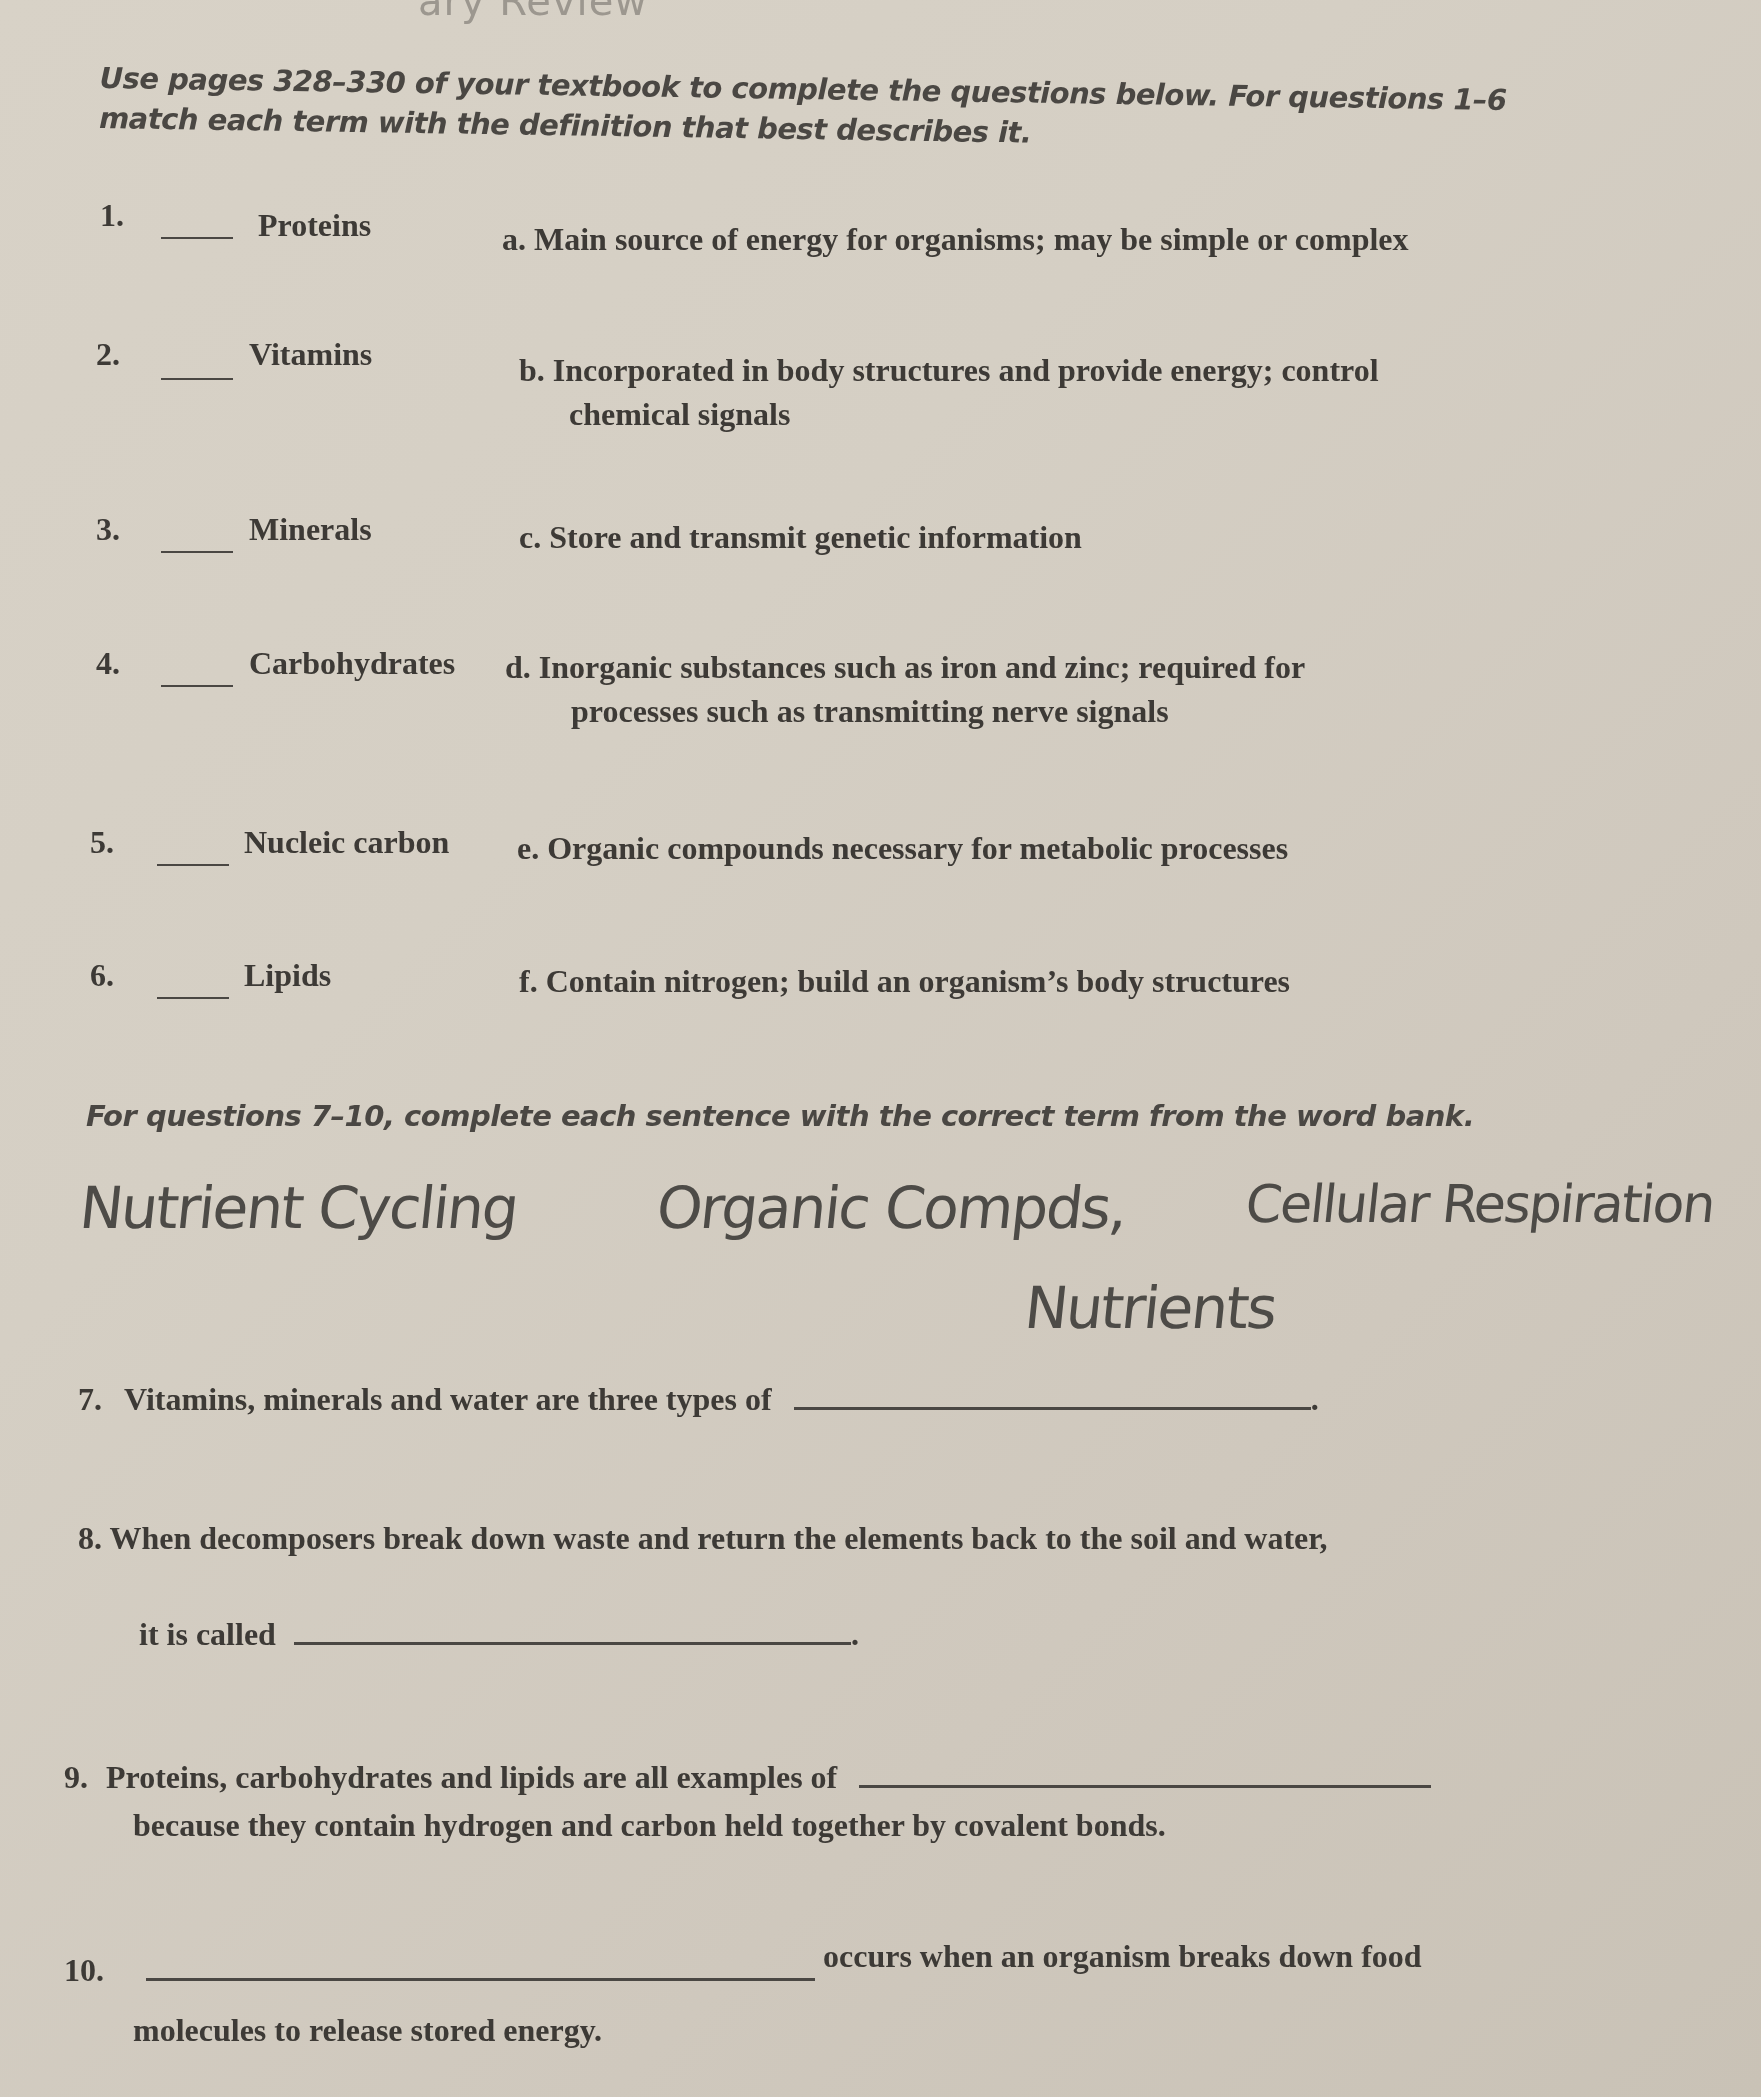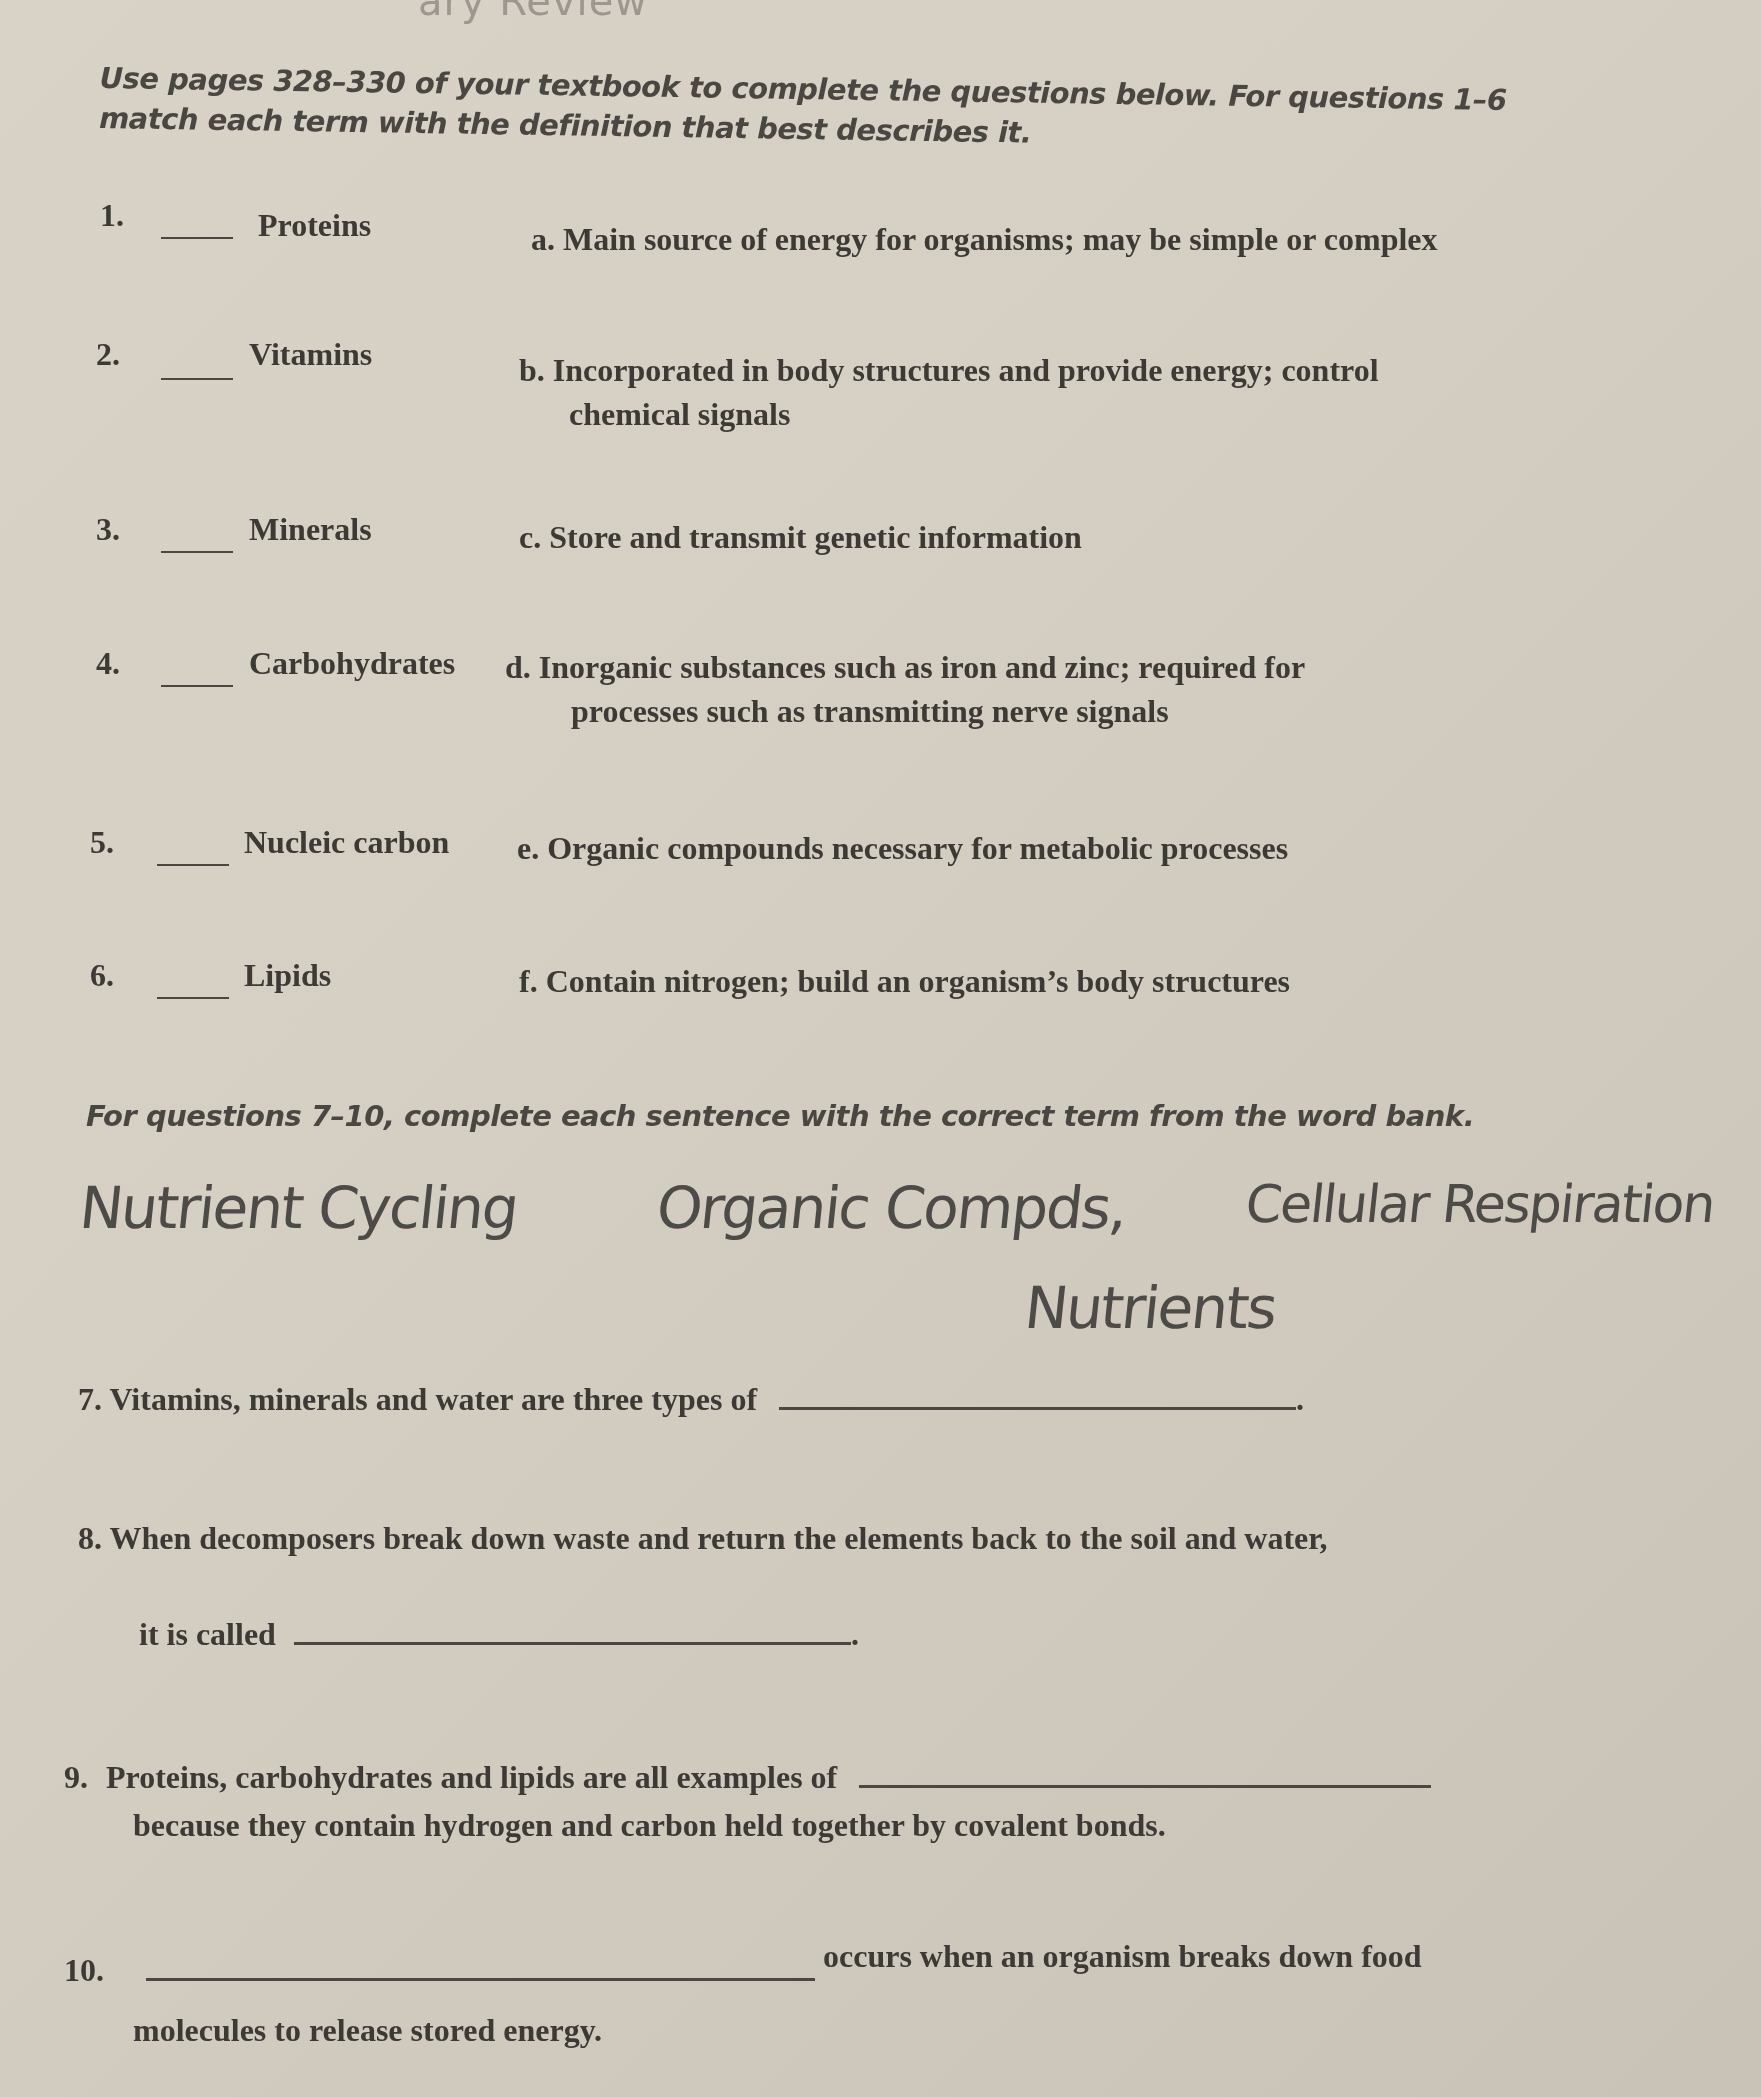--- a/index.html
+++ b/index.html
@@ -43,21 +43,21 @@
 <div class="page">
 
   <div class="header-cut">ary Review</div>
 
   <div class="instr first">Use pages 328–330 of your textbook to complete the questions below.  For questions 1–6 match each term with the definition that best describes it.</div>
 
   <div class="mrow serif" style="top:197px">
     <span class="mnum" style="left:100px;top:0">1.</span>
     <span class="mblank" style="left:161px;top:12px"></span>
     <span class="mterm" style="left:258px;top:10px">Proteins</span>
-    <span class="mdef" style="left:531px;top:20px"><span>a.</span> <span>Main source of energy for organisms; may be simple or complex</span></span>
+    <span class="mdef" style="left:502px;top:20px"><span>a.</span> <span>Main source of energy for organisms; may be simple or complex</span></span>
   </div>
 
   <div class="mrow serif" style="top:336px">
     <span class="mnum" style="left:96px;top:0">2.</span>
     <span class="mblank" style="left:161px;top:14px"></span>
     <span class="mterm" style="left:249px;top:0">Vitamins</span>
     <span class="mdef" style="left:519px;top:12px;width:995px"><span>b.</span> <span>Incorporated in body structures and provide energy; control</span><br><span style="padding-left:50px">chemical signals</span></span>
   </div>
 
   <div class="mrow serif" style="top:511px">
@@ -90,21 +90,21 @@
 
   <div class="instr second">For questions 7–10, complete each sentence with the correct term from the word bank.</div>
 
   <div class="hand" style="left:80px;top:1174px">Nutrient Cycling</div>
   <div class="hand" style="left:657px;top:1174px">Organic Compds,</div>
   <div class="hand" style="left:1246px;top:1174px;font-size:52px">Cellular Respiration</div>
   <div class="hand" style="left:1025px;top:1274px">Nutrients</div>
 
   <div class="q serif" style="left:78px;top:1381px">
     <span>7.</span>
-    <span style="">Vitamins, minerals and water are three types of</span>
+    <span style="margin-left:14px">Vitamins, minerals and water are three types of</span>
     <span class="line" style="width:517px;margin-left:14px"></span><span>.</span>
   </div>
 
   <div class="q serif" style="left:78px;top:1520px">
     <span>8.</span>
     <span style="margin-left:0">When decomposers break down waste and return the elements back to the soil and water,</span>
   </div>
   <div class="q serif" style="left:139px;top:1616px">
     <span>it is called</span>
     <span class="line" style="width:557px;margin-left:10px"></span><span>.</span>

